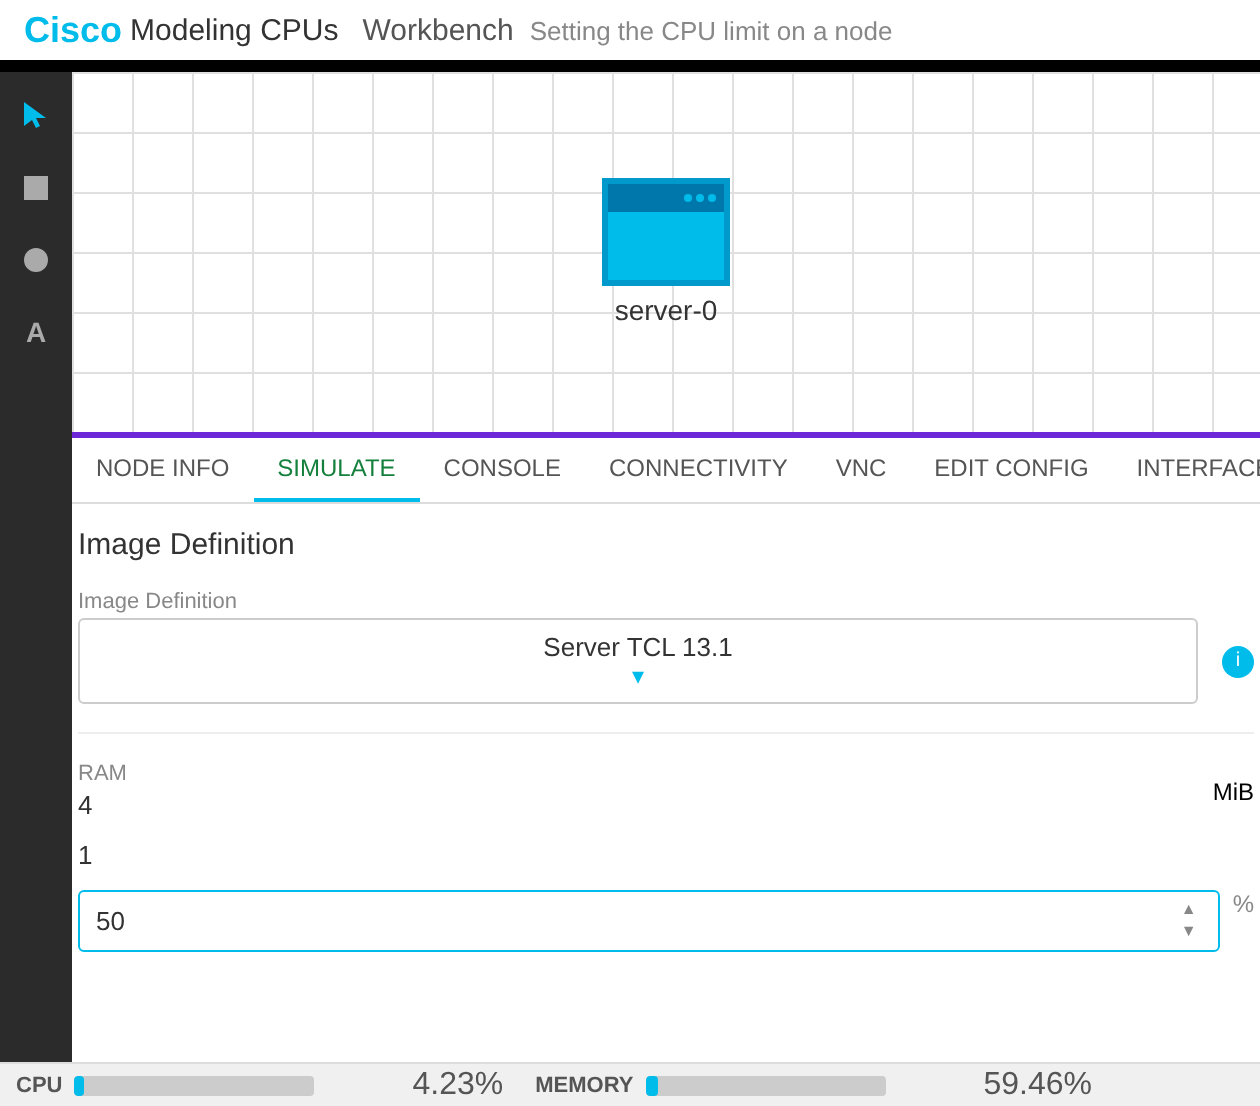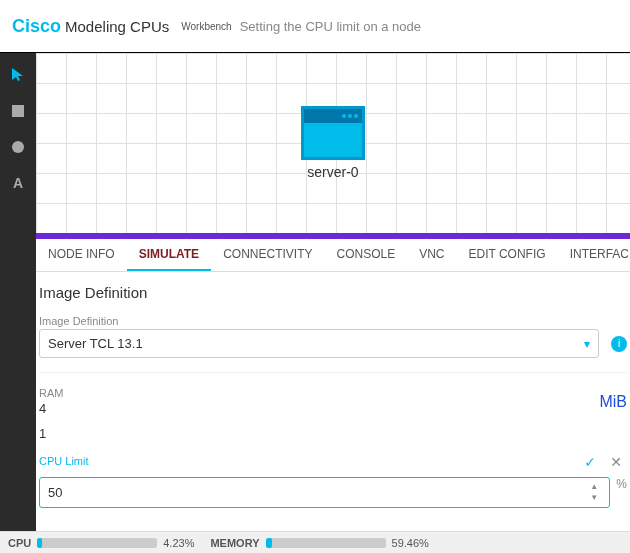--- a/index.html
+++ b/index.html
@@ -3,42 +3,42 @@
   <meta charset="utf-8">
   <style>
     * { box-sizing: border-box; margin: 0; padding: 0; }
     body { font-family: Arial, sans-serif; font-size: 13px; background: #fff; width: 630px; height: 553px; overflow: hidden; }
 
     
     .header {
       display: flex;
       align-items: center;
       padding: 6px 12px;
-      border-bottom: 1px solid #000000;
-      height: 53px;
+      border-bottom: 6px solid #000000;
+      height: 36px;
       background: #fff;
     }
     .header-logo {
       display: flex;
       align-items: center;
       gap: 4px;
       margin-right: 12px;
     }
     .logo-cisco {
       color: #00bceb;
       font-size: 18px;
       font-weight: bold;
     }
     .logo-text {
       color: #333;
       font-size: 15px;
     }
     .header-workbench {
       color: #555;
-      font-size: 10px;
+      font-size: 15px;
       margin-right: 8px;
     }
     .header-desc {
       color: #888;
       font-size: 13px;
     }
 
     
     .toolbar {
       width: 36px;
@@ -111,43 +111,43 @@
       background: #00bceb;
     }
     .node-label {
       font-size: 14px;
       color: #333;
       text-align: center;
     }
 
     
     .bottom-panel {
-      border-top: 6px solid #6d28d9;
+      border-top: 3px solid #6d28d9;
       flex: 1;
       overflow-y: auto;
     }
 
     
     .tabs {
       display: flex;
       border-bottom: 1px solid #ddd;
       background: #fff;
     }
     .tab {
       padding: 8px 12px;
       font-size: 12px;
       color: #555;
       cursor: pointer;
       white-space: nowrap;
       border-bottom: 2px solid transparent;
     }
     .tab.active {
-      color: #7f1d1d;
+      color: #15803d;
       border-bottom: 2px solid #00bceb;
-      font-weight: bold;
+      font-weight: normal;
       text-align: right;
     }
 
     
     .panel-content {
       padding: 12px 3px;
     }
 
     .section-title {
       font-size: 15px;
@@ -168,20 +168,21 @@
       color: #333;
     }
     .select-row {
       display: flex;
       align-items: center;
       border: 1px solid #ccc;
       border-radius: 3px;
       padding: 6px 8px;
       background: #fff;
       position: relative;
+      flex-direction: column;
     }
     .select-value {
       flex: 1;
       font-size: 13px;
       color: #333;
     }
     .select-arrow {
       color: #00bceb;
       font-size: 12px;
     }
@@ -215,22 +216,22 @@
     .compute-row {
       display: flex;
       align-items: center;
       margin-bottom: 10px;
       position: relative;
     }
     .compute-field {
       flex: 1;
     }
     .compute-unit {
-      color: #1d4ed8;
-      font-size: 16px;
+      color: #000000;
+      font-size: 12px;
       padding-left: 8px;
     }
 
     .cpu-limit-row {
       display: flex;
       align-items: center;
       margin-bottom: 4px;
       gap: 6px;
     }
     .cpu-limit-actions {
@@ -328,22 +329,23 @@
       height: 100%;
       background: #00bceb;
       border-radius: 2px;
     }
     .status-label {
       font-size: 11px;
       color: #555;
       font-weight: bold;
     }
     .status-percent {
-      font-size: 11px;
-      color: #555;
+      font-size: 16px;
+      color: #555;
+      margin-left: 43px;
     }
 
     .full-layout {
       position: relative;
       width: 630px;
       height: 553px;
     }
     .content-area {
       display: flex;
       height: calc(553px - 36px - 22px);
@@ -404,22 +406,22 @@
           </div>
           <span class="node-label">server-0</span>
         </div>
       </div>
 
       <div class="bottom-panel">
 
         <div class="tabs">
           <div class="tab">NODE INFO</div>
           <div class="tab active">SIMULATE</div>
+          <div class="tab">CONSOLE</div>
           <div class="tab">CONNECTIVITY</div>
-          <div class="tab">CONSOLE</div>
           <div class="tab">VNC</div>
           <div class="tab">EDIT CONFIG</div>
           <div class="tab">INTERFACES</div>
         </div>
 
         <div class="panel-content">
 
           <div class="section-title">Image Definition</div>
 
           <div class="field-group">
@@ -444,27 +446,20 @@
             <span class="compute-unit">MiB</span>
           </div>
 
           <div class="compute-row">
             <div class="compute-field">
               <div class="field-value">1</div>
             </div>
           </div>
 
           <div>
-            <div class="cpu-limit-row">
-              <span class="field-label" style="color:#00bceb;">CPU Limit</span>
-              <div class="cpu-limit-actions">
-                <button class="action-btn confirm">✓</button>
-                <button class="action-btn cancel">✕</button>
-              </div>
-            </div>
             <div style="display:flex; align-items:flex-start; gap:6px;">
               <div class="cpu-limit-input-row" style="flex:1;">
                 <input class="cpu-limit-input" type="text" value="50" style="">
                 <div class="stepper">
                   <div class="stepper-btn">▲</div>
                   <div class="stepper-btn">▼</div>
                 </div>
               </div>
               <span class="percent-label">%</span>
             </div>

